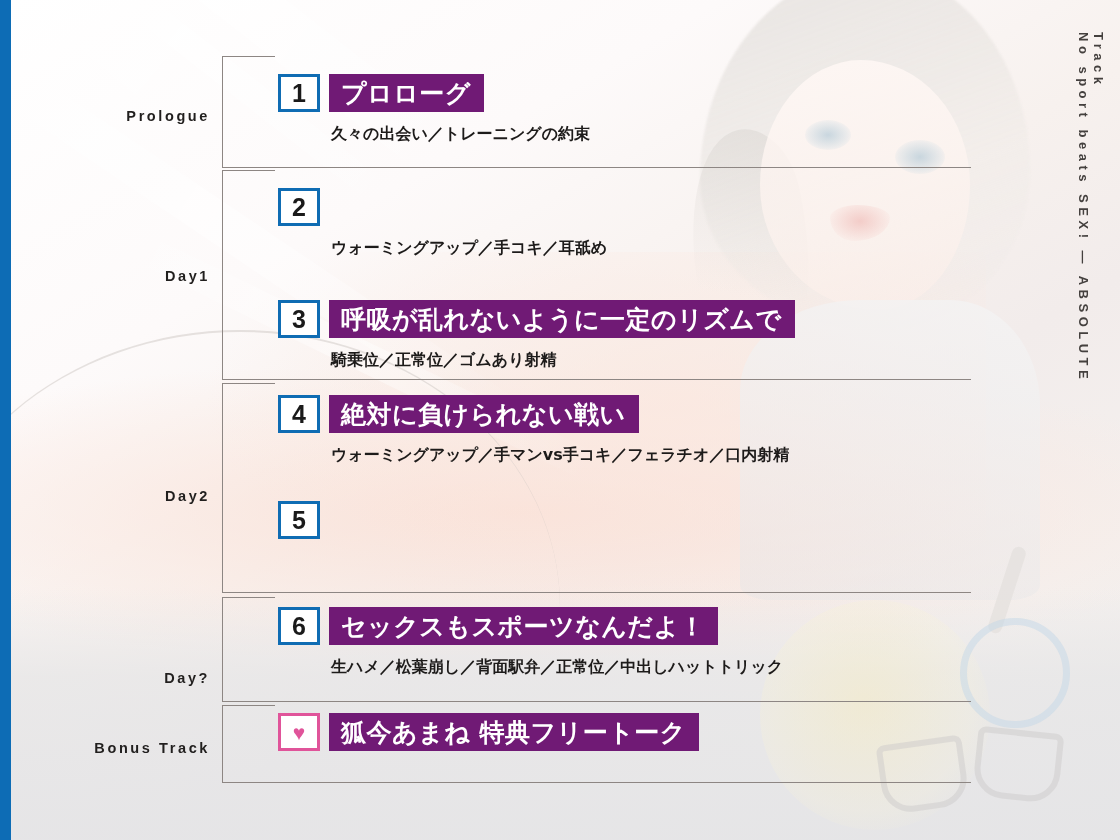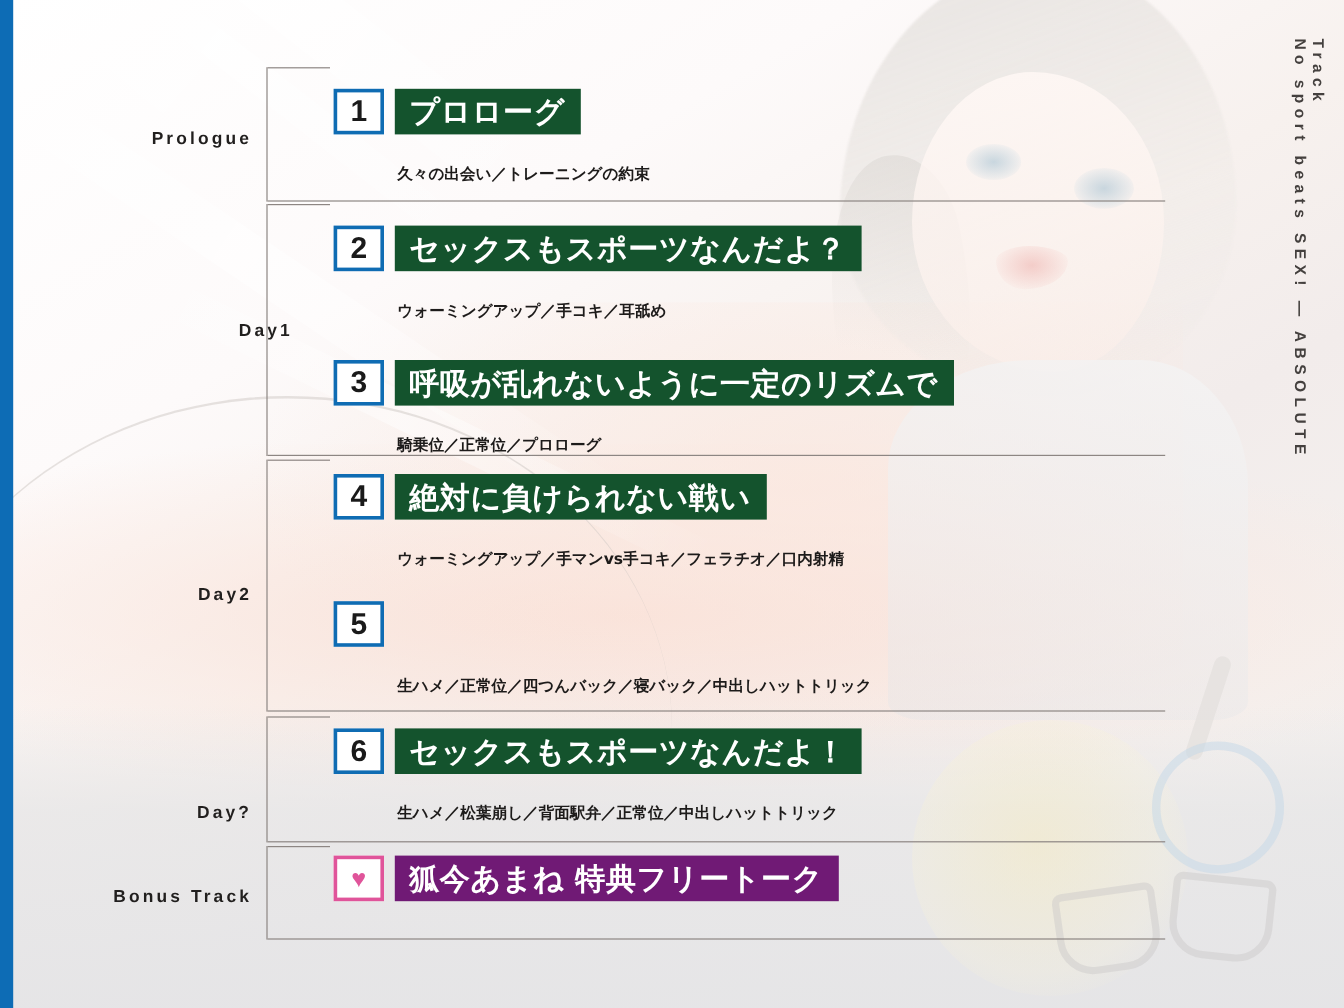--- a/index.html
+++ b/index.html
@@ -151,30 +151,30 @@
   .track-head{display:flex;align-items:stretch;height:38px;}
   .num-badge{
     width:42px;min-width:42px;height:38px;box-sizing:border-box;
     border:3px solid #0f6cb3;background:#ffffff;
     display:flex;align-items:center;justify-content:center;
     font-size:25px;font-weight:800;color:#1a1a1a;line-height:1;
     font-family:"Liberation Sans",sans-serif;
   }
   .title-bar{
     margin-left:9px;height:38px;box-sizing:border-box;
-    background:#14532d;color:#ffffff;
+    background:#701a75;color:#ffffff;
     display:flex;align-items:center;
     padding:0 13px 0 12px;
     font-size:25px;font-weight:800;letter-spacing:.5px;line-height:1;
     white-space:nowrap;
     font-family:"DejaVu Sans","Liberation Sans",sans-serif;
   }
   .subtitle{
-    margin-top:24px;margin-left:53px;
-    font-size:13px;font-weight:700;color:#1d1b1a;white-space:nowrap;
+    margin-top:12px;margin-left:53px;
+    font-size:16px;font-weight:700;color:#1d1b1a;white-space:nowrap;
     font-family:"DejaVu Sans","Liberation Sans",sans-serif;
   }
 
   
   .num-badge.heart{
     border-color:#e0549a;color:#e0549a;font-size:21px;
   }
   .title-bar.pink{background:#701a75;}
 </style>
 </head>
@@ -221,56 +221,54 @@
         <div class="stub"></div>
         <div class="base"></div>
       </div>
       <div class="track" style="top: 74px;">
         <div class="track-head">
           <div class="num-badge">1</div>
           <div class="title-bar">プロローグ</div>
         </div>
         <div class="subtitle">久々の出会い／トレーニングの約束</div>
       </div>
-      <div class="group-label" style="top: 268px; padding-left: 34px;">Day1</div>
+      <div class="group-label" style="top: 268px;">Day1</div>
       <div class="bracket" style="top: 170px; height: 210px;">
         <div class="stub"></div>
         <div class="base"></div>
       </div>
       <div class="track" style="top: 188px;">
         <div class="track-head">
           <div class="num-badge">2</div>
-          <div class="title-bar">セックスもスポーツなんだよ？</div>
         </div>
         <div class="subtitle">ウォーミングアップ／手コキ／耳舐め</div>
       </div>
       <div class="track" style="top: 300px;">
         <div class="track-head">
           <div class="num-badge">3</div>
           <div class="title-bar">呼吸が乱れないように一定のリズムで</div>
         </div>
-        <div class="subtitle">騎乗位／正常位／プロローグ</div>
+        <div class="subtitle">騎乗位／正常位／ゴムあり射精</div>
       </div>
       <div class="group-label" style="top: 488px;">Day2</div>
       <div class="bracket" style="top: 383px; height: 210px;">
         <div class="stub"></div>
         <div class="base"></div>
       </div>
       <div class="track" style="top: 395px;">
         <div class="track-head">
           <div class="num-badge">4</div>
           <div class="title-bar">絶対に負けられない戦い</div>
         </div>
         <div class="subtitle">ウォーミングアップ／手マンvs手コキ／フェラチオ／口内射精</div>
       </div>
       <div class="track" style="top: 501px;">
         <div class="track-head">
           <div class="num-badge">5</div>
         </div>
-        <div class="subtitle">生ハメ／正常位／四つんバック／寝バック／中出しハットトリック</div>
       </div>
       <div class="group-label" style="top: 670px;">Day?</div>
       <div class="bracket" style="top: 597px; height: 105px;">
         <div class="stub"></div>
         <div class="base"></div>
       </div>
       <div class="track" style="top: 607px;">
         <div class="track-head">
           <div class="num-badge">6</div>
           <div class="title-bar">セックスもスポーツなんだよ！</div>

